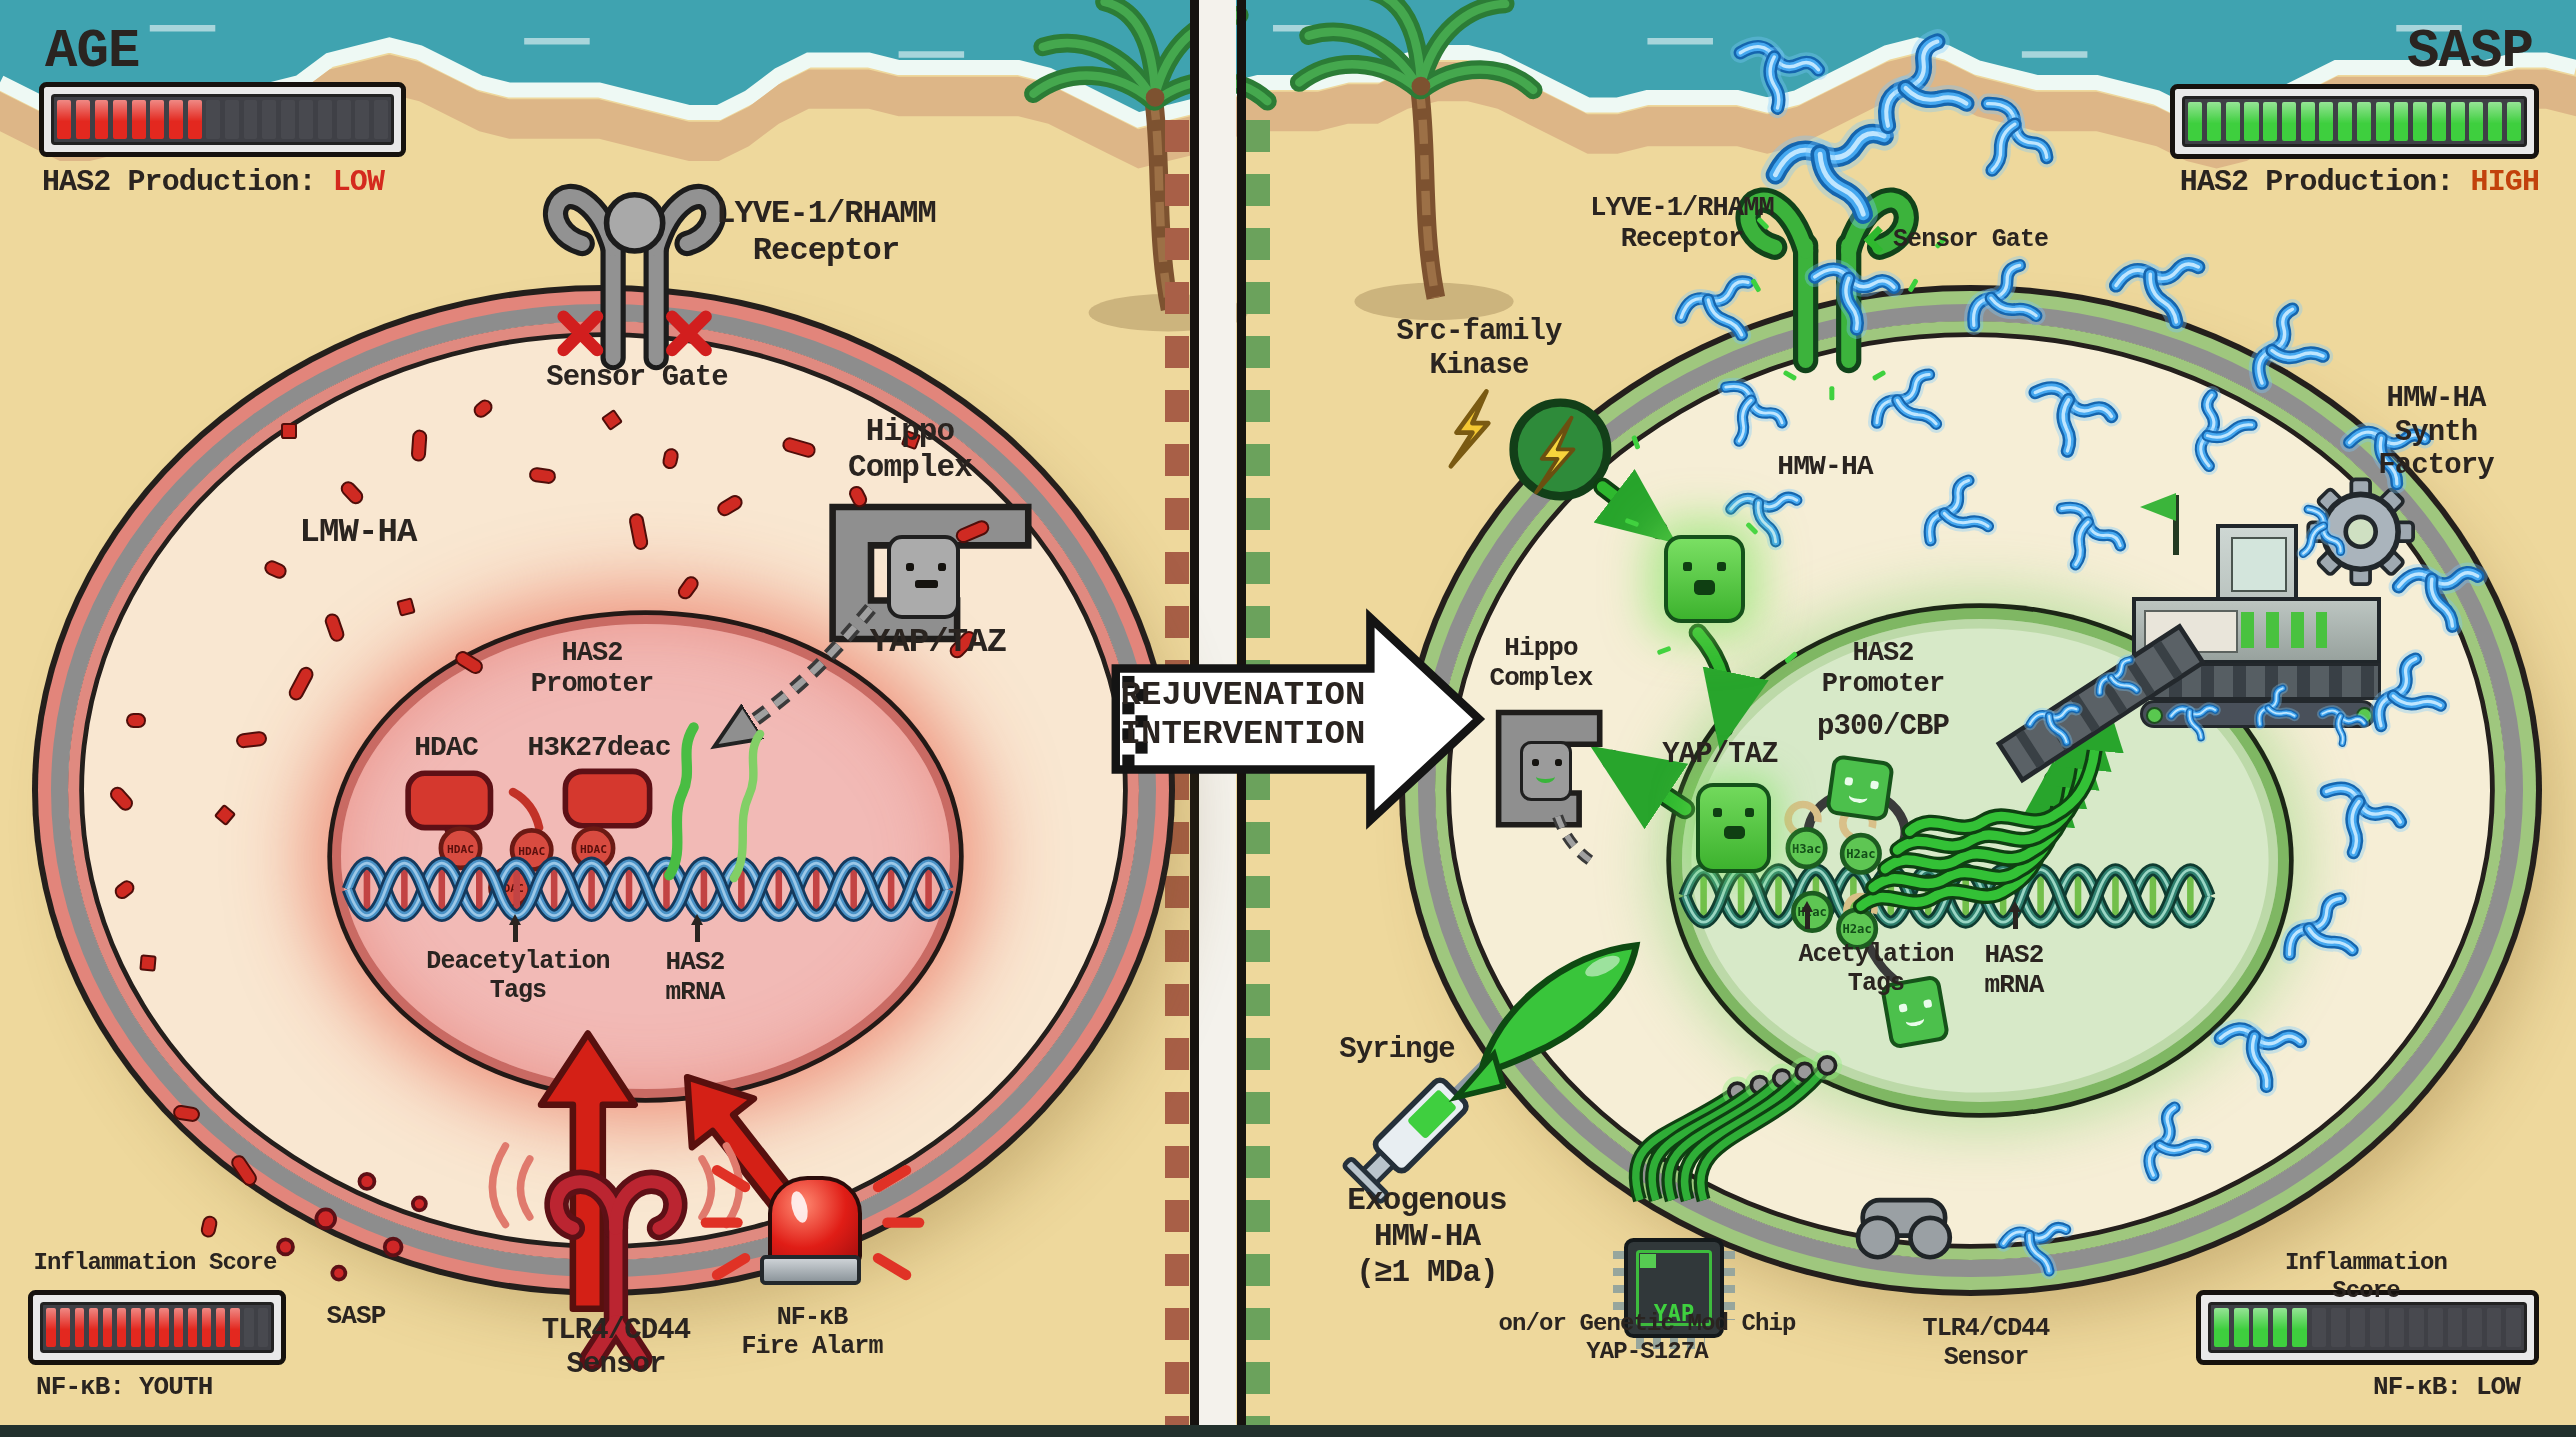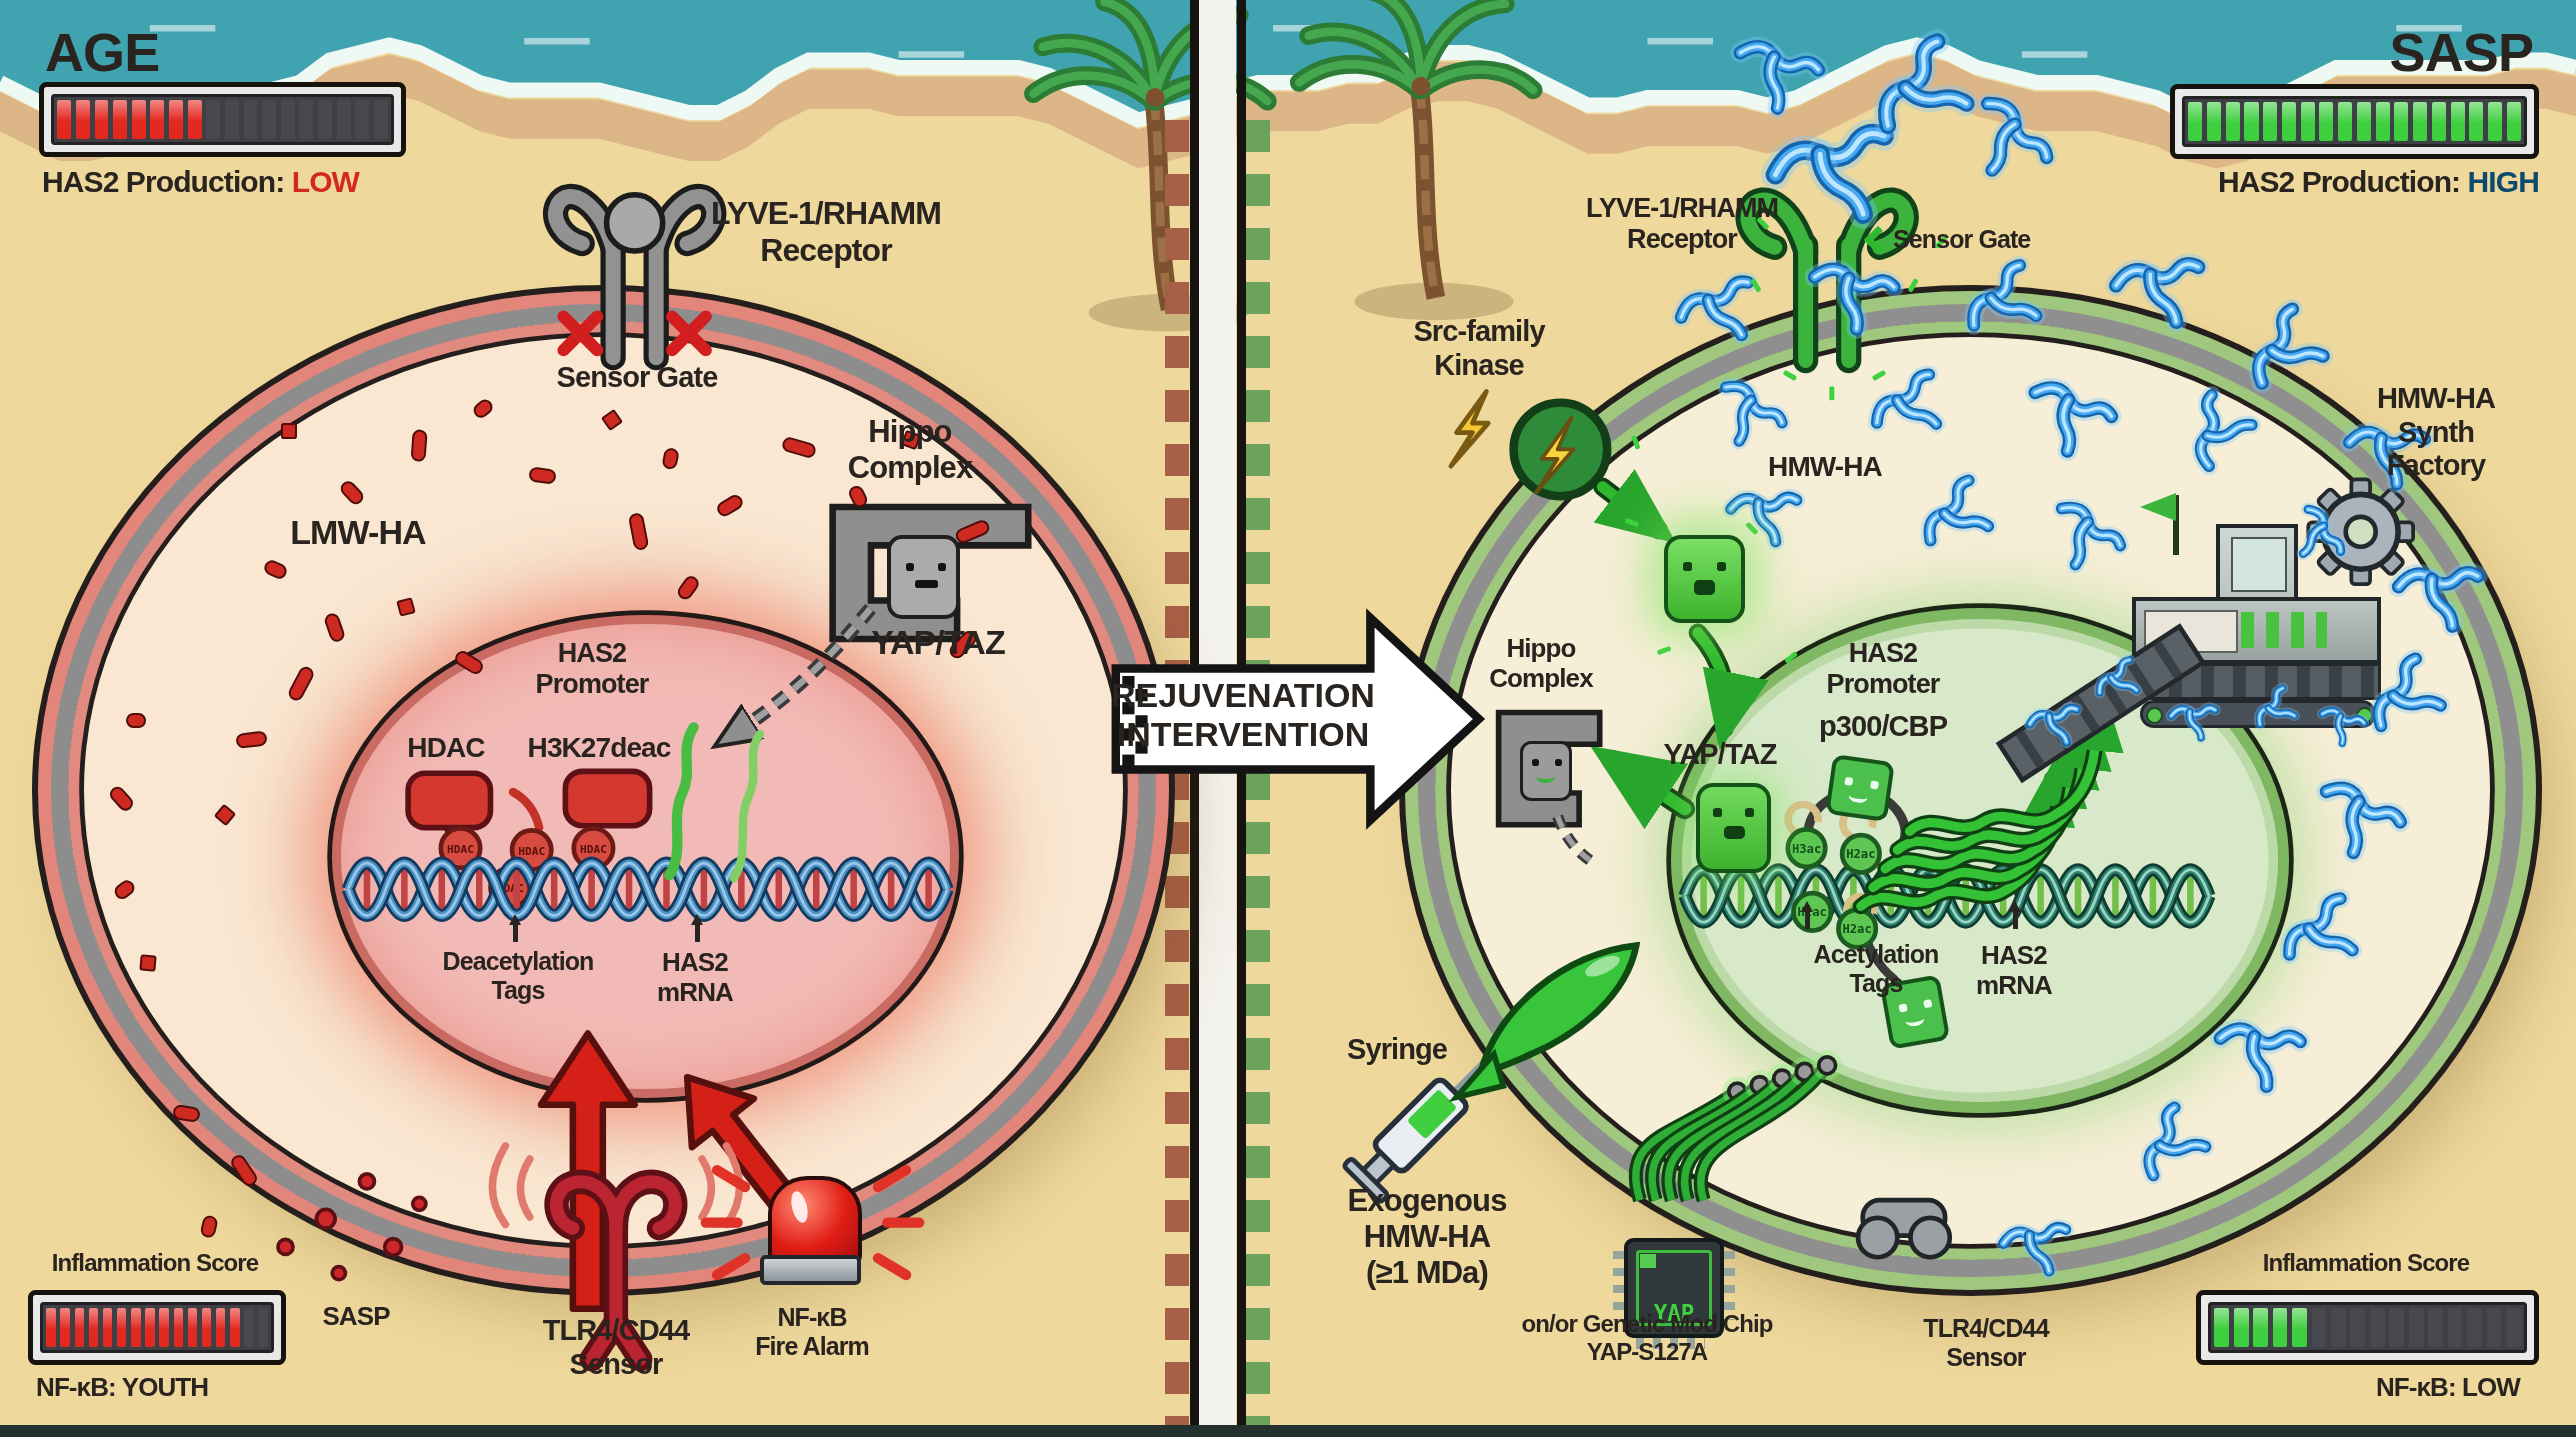--- a/index.html
+++ b/index.html
@@ -1,26 +1,26 @@
 <!DOCTYPE html>
 <html style="font-size:15px"><head>
 <meta charset="utf-8">
 <style>
   html,body{margin:0;padding:0;background:#555;}
   #scene{position:relative;width:2576px;height:1438px;overflow:hidden;
          background:#eed89c;font-family:"DejaVu Sans Mono",monospace;}
   svg{display:block}
   .abs{position:absolute;}
-  .lbl{position:absolute;font-family:Liberation Sans, sans-serif;font-weight:bold;
+  .lbl{position:absolute;font-family:Liberation Mono, monospace;font-weight:bold;
        color:#2a2420;white-space:pre-line;text-align:center;line-height:1.16;
        letter-spacing:-0.9px;transform:translateX(-50%);}
   .lbl.la{transform:none;text-align:left;}
   .lbl.ra{transform:none;text-align:right;}
   .status-low{color:#d42a1e;}
-  .status-high{color:#0c4a6e;margin-top:32px;}
+  .status-high{color:#c2410c;margin-top:32px;}
   
   .cell{position:absolute;border-radius:50%;}
   #cell-age{left:51px;top:304px;width:1105px;height:973px;background:#f9e7d1;
     border:17px solid #8d8d8d;box-sizing:border-box;
     box-shadow:0 0 0 13px #e2857b,0 0 0 19px #241f1c,26px 36px 66px rgba(120,85,30,.3),
       inset 0 0 0 11.2px #e08a80,inset 0 0 0 16px #241f1c;}
   #cell-youth{left:1418px;top:304px;width:1105px;height:973px;background:#f6eed6;
     border:17px solid #8f8f8f;box-sizing:border-box;
     box-shadow:0 0 0 13px #9fc77e,0 0 0 19px #241f1c,26px 36px 66px rgba(120,85,30,.3),
       inset 0 0 0 11.2px #9fc77e,inset 0 0 0 16px #241f1c;}

